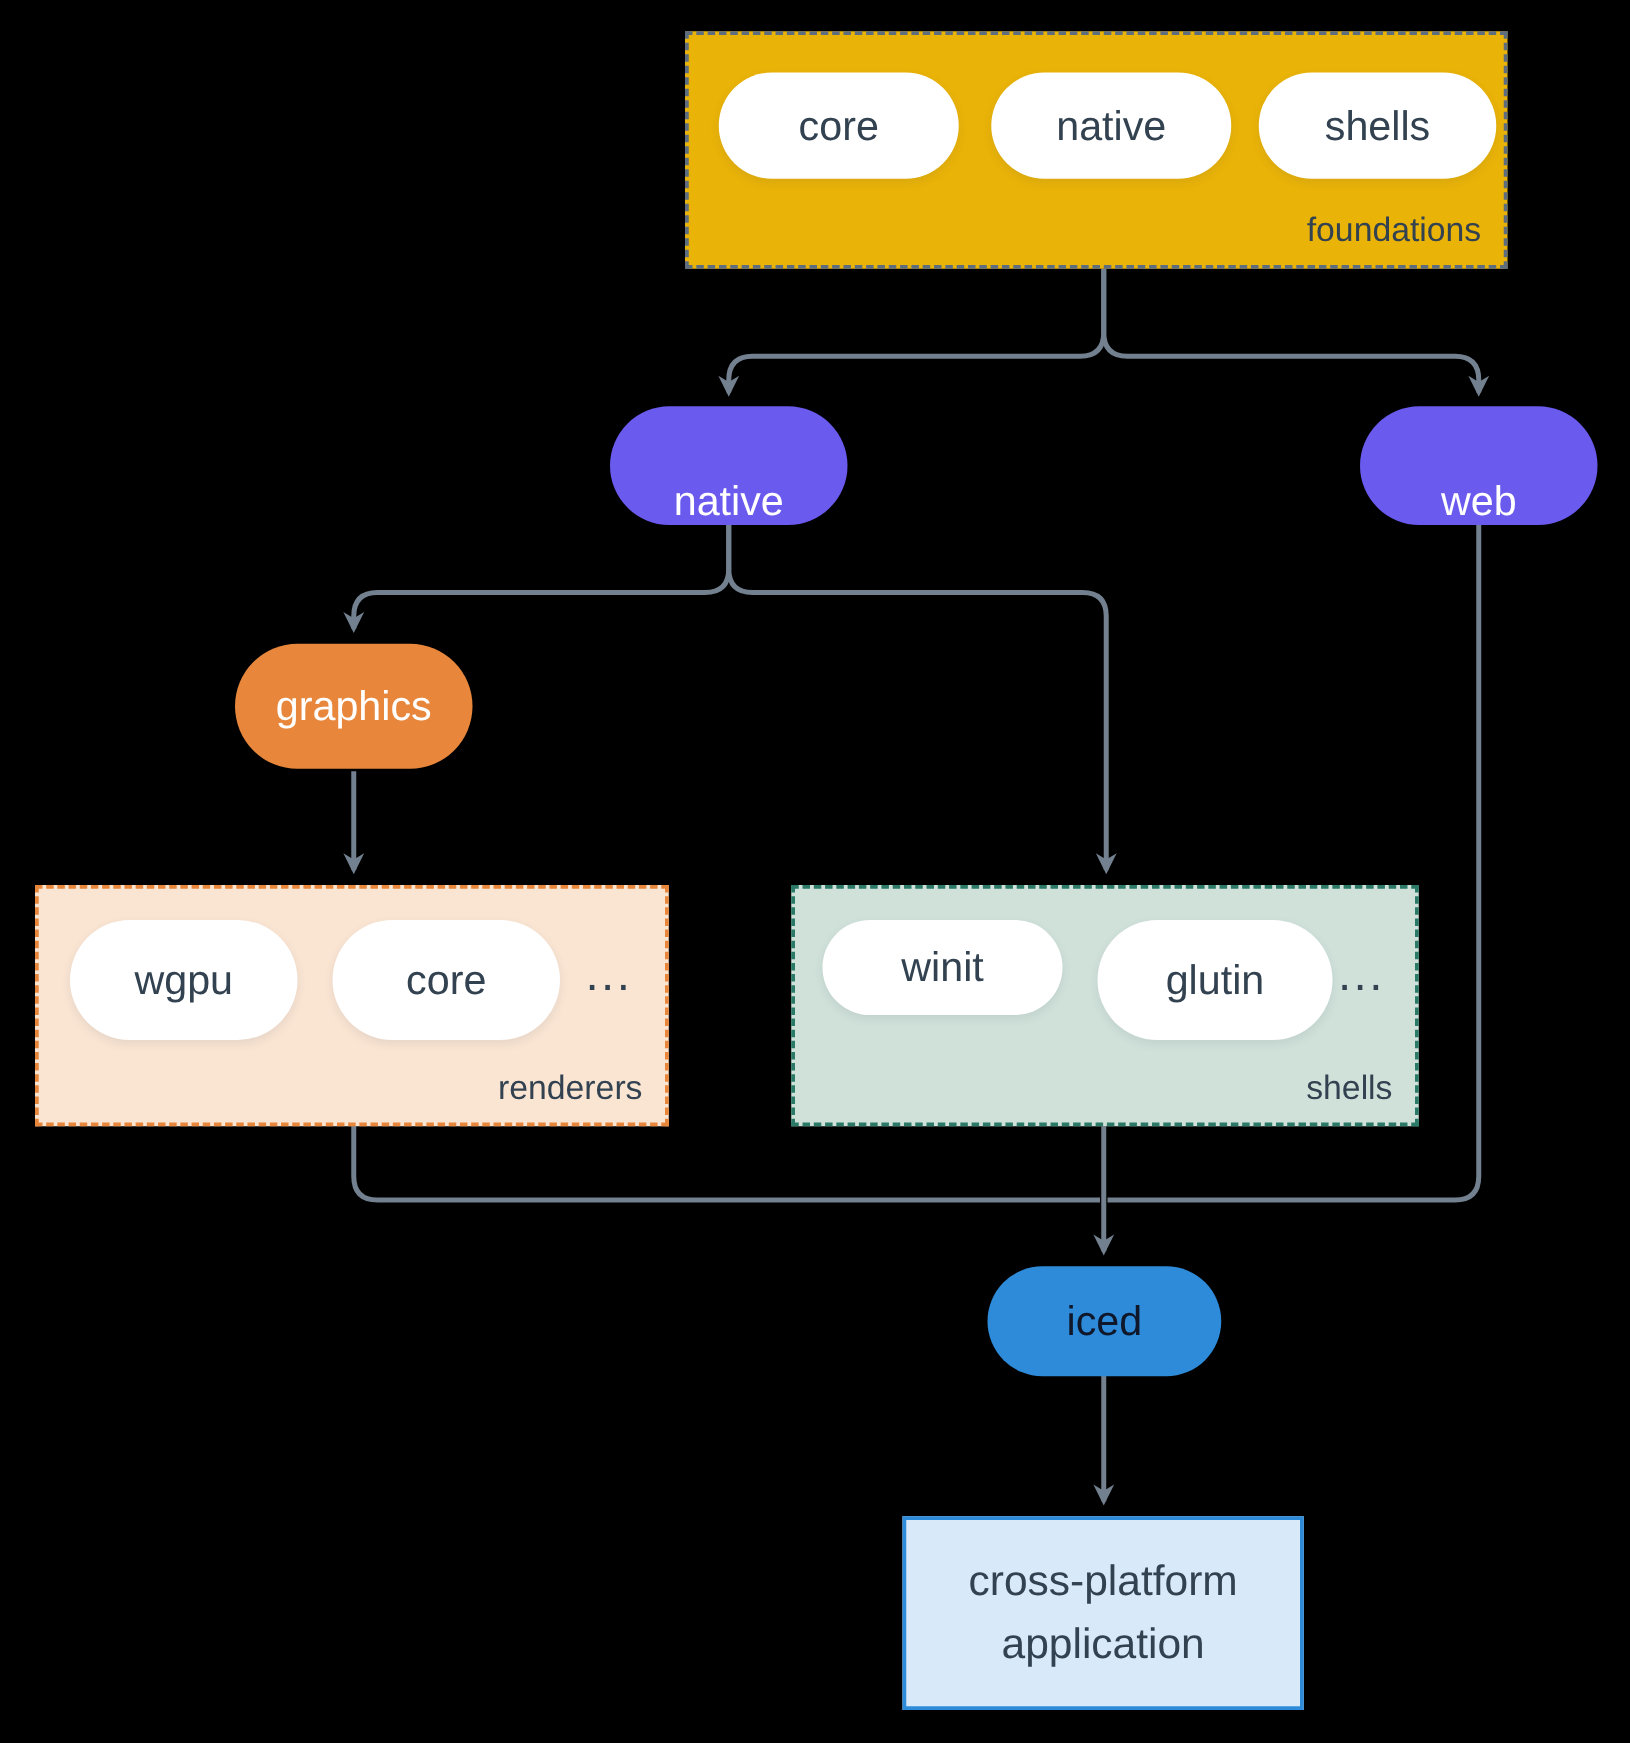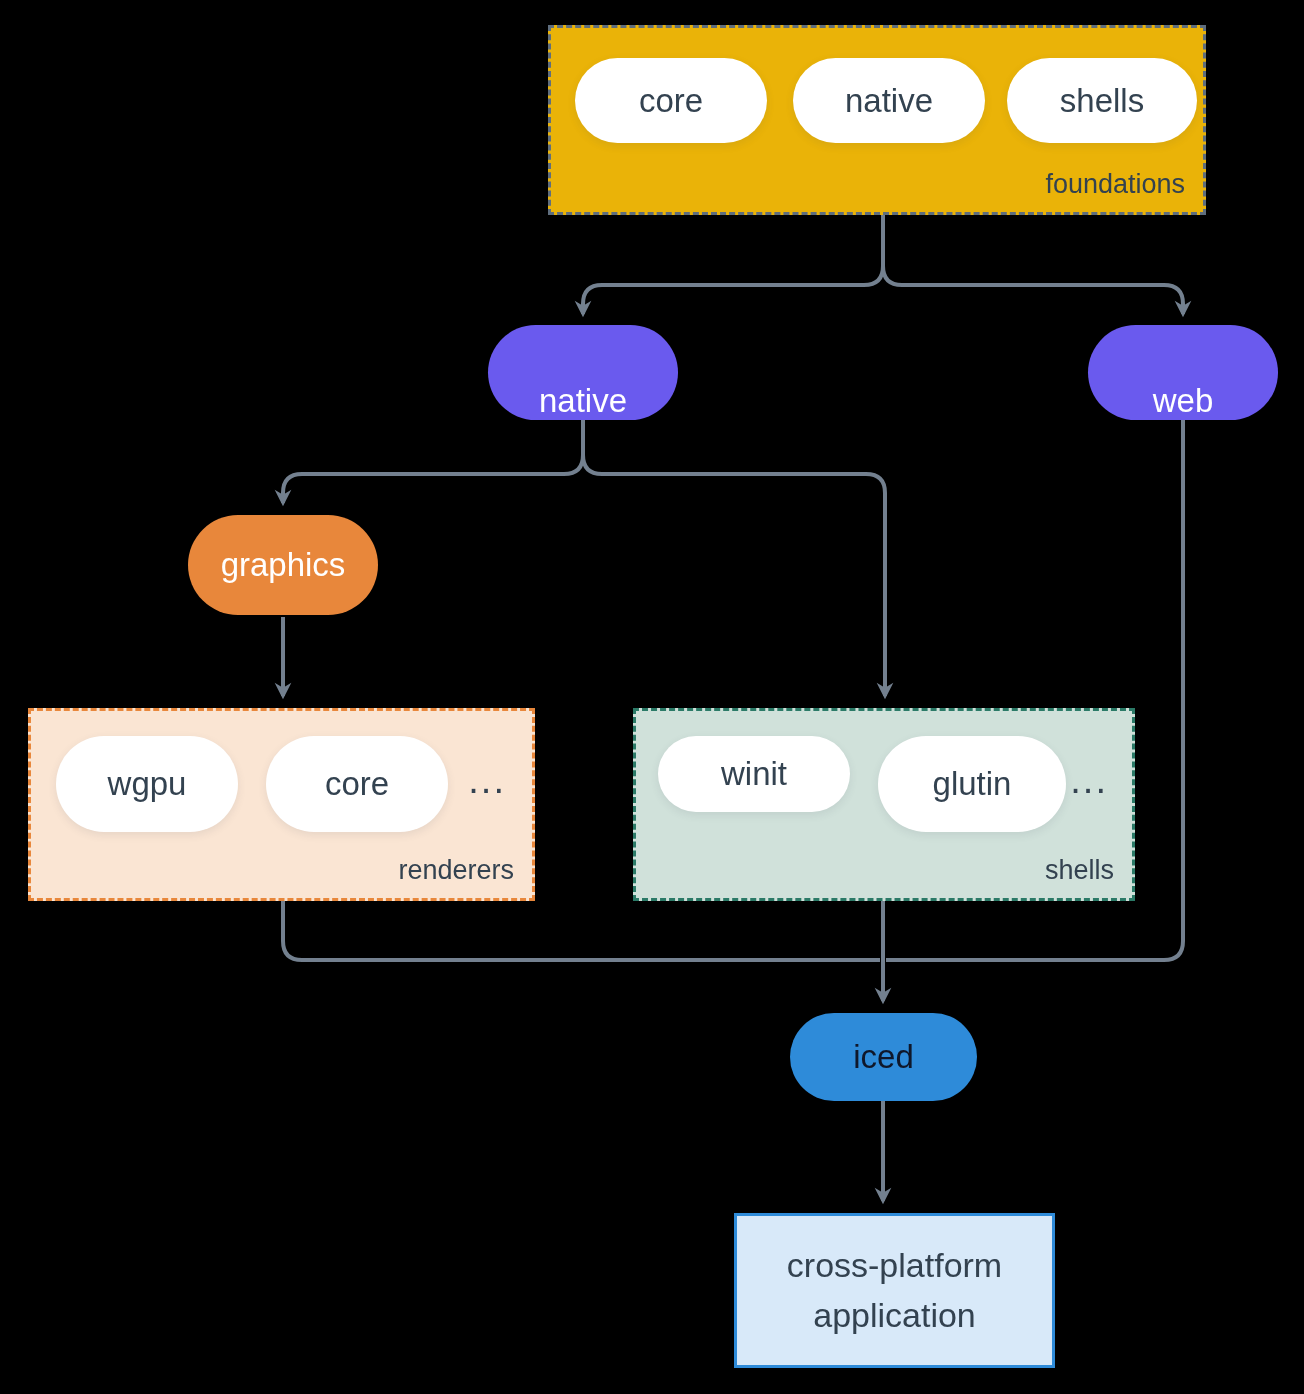--- a/index.html
+++ b/index.html
@@ -54,21 +54,20 @@
 
   .app-box{
     position:absolute;
     left:722px;top:1213px;width:321px;height:155px;
     box-sizing:border-box;
     background:#d8e9f9;border:3px solid #2e8bd9;
     display:flex;align-items:center;justify-content:center;
     text-align:center;
     font-size:34px;color:#334250;line-height:1.45;
     padding:18px 28px;
-    margin-left:12px;
   }
 </style>
 </head>
 <body>
 
 <div class="stage">
 
   <svg class="arrow-layer" width="1304" height="1394" viewBox="0 0 1304 1394">
     <defs>
       <marker id="arrowhead" viewBox="0 0 12 12" refX="9" refY="6" markerWidth="5" markerHeight="5" orient="auto-start-reverse">

